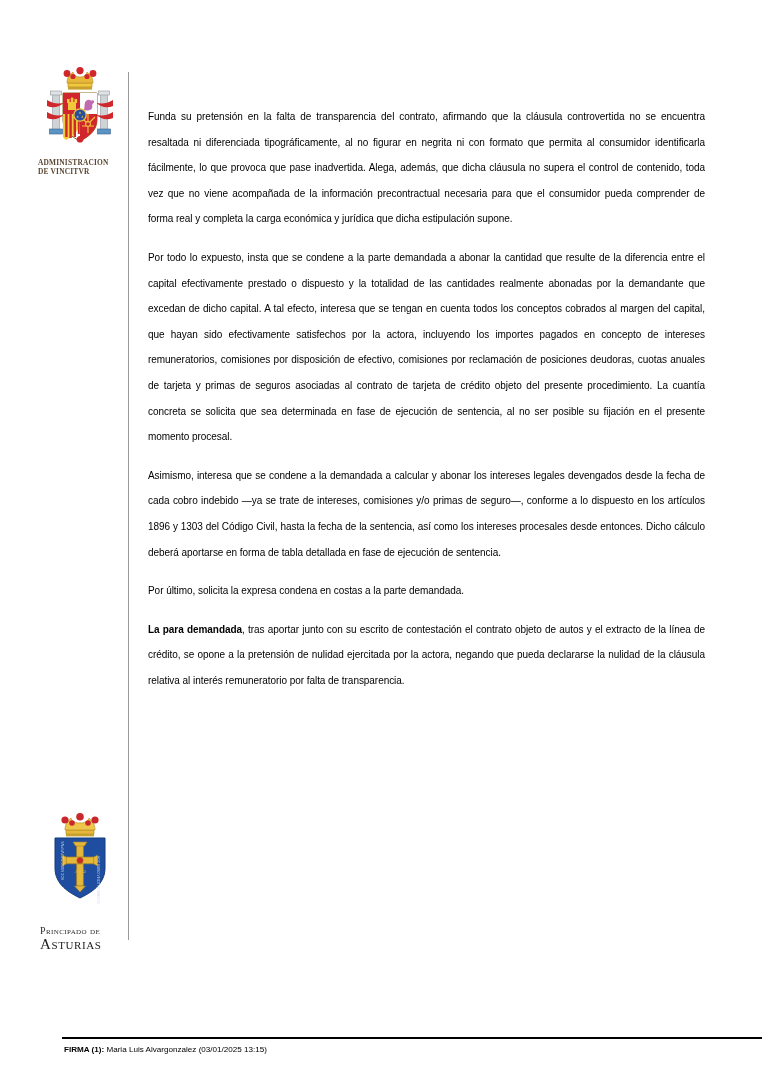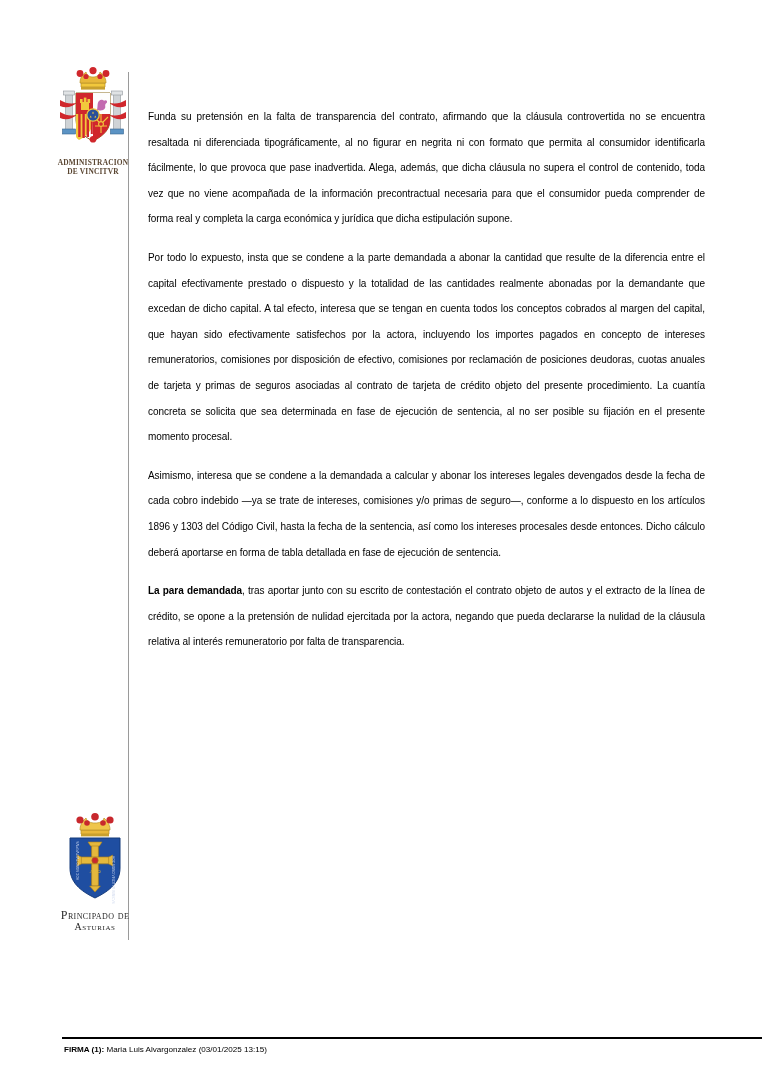--- a/index.html
+++ b/index.html
@@ -38,47 +38,48 @@
     left: 128px;
     top: 72px;
     width: 1px;
     height: 868px;
     background: #9a9a9a;
   }
 
   .emblem-block {
     position: absolute;
     width: 110px;
-    text-align: center;
+    text-align: left;
   }
   .emblem-block.justicia { left: 38px; top: 66px; }
   .emblem-block.asturias { left: 40px; top: 812px; }
 
   .emblem-caption {
     font-family: "Liberation Serif", serif;
     color: #3a2f1f;
     line-height: 1.18;
     letter-spacing: .2px;
   }
   .justicia .emblem-caption {
     font-size: 7.4px;
     margin-top: 3px;
     color: #5a4632;
     font-weight: 700;
   }
   .asturias .emblem-caption .l1 {
     display: block;
-    font-size: 12px;
+    font-size: 10px;
     color: #2b2b2b;
     font-variant: small-caps;
     letter-spacing: .4px;
+    margin-top: 17px;
   }
   .asturias .emblem-caption .l2 {
     display: block;
-    font-size: 10px;
+    font-size: 15px;
     color: #1d1d1d;
     font-variant: small-caps;
     letter-spacing: .6px;
     margin-top: -1px;
   }
   .justicia .emblem-caption .l1,
   .justicia .emblem-caption .l2 { display:block; }
 
   
   .doc-body {
@@ -242,20 +243,21 @@
         <span class="l1">Principado de</span>
         <span class="l2">Asturias</span>
       </div>
     </div>
   </div>
 
   <div class="doc-body">
     <p class="para">Funda su pretensión en la falta de transparencia del contrato, afirmando que la cláusula controvertida no se encuentra resaltada ni diferenciada tipográficamente, al no figurar en negrita ni con formato que permita al consumidor identificarla fácilmente, lo que provoca que pase inadvertida. Alega, además, que dicha cláusula no supera el control de contenido, toda vez que no viene acompañada de la información precontractual necesaria para que el consumidor pueda comprender de forma real y completa la carga económica y jurídica que dicha estipulación supone.</p>
     <p class="para">Por todo lo expuesto, insta que se condene a la parte demandada a abonar la cantidad que resulte de la diferencia entre el capital efectivamente prestado o dispuesto y la totalidad de las cantidades realmente abonadas por la demandante que excedan de dicho capital. A tal efecto, interesa que se tengan en cuenta todos los conceptos cobrados al margen del capital, que hayan sido efectivamente satisfechos por la actora, incluyendo los importes pagados en concepto de intereses remuneratorios, comisiones por disposición de efectivo, comisiones por reclamación de posiciones deudoras, cuotas anuales de tarjeta y primas de seguros asociadas al contrato de tarjeta de crédito objeto del presente procedimiento. La cuantía concreta se solicita que sea determinada en fase de ejecución de sentencia, al no ser posible su fijación en el presente momento procesal.</p>
     <p class="para">Asimismo, interesa que se condene a la demandada a calcular y abonar los intereses legales devengados desde la fecha de cada cobro indebido —ya se trate de intereses, comisiones y/o primas de seguro—, conforme a lo dispuesto en los artículos 1896 y 1303 del Código Civil, hasta la fecha de la sentencia, así como los intereses procesales desde entonces. Dicho cálculo deberá aportarse en forma de tabla detallada en fase de ejecución de sentencia.</p>
+    <p class="para">Por último, solicita la expresa condena en costas a la parte demandada.</p>
     <p class="para"><b>La para demandada</b><span>, tras aportar junto con su escrito de contestación el contrato objeto de autos y el extracto de la línea de crédito, se opone a la pretensión de nulidad ejercitada por la actora, negando que pueda declararse la nulidad de la cláusula relativa al interés remuneratorio por falta de transparencia.</span></p>
   </div>
 
   <div class="footer-rule"></div>
   <div class="footer-sign">
     <span class="lbl">FIRMA (1):</span>
     <span>Maria Luis Alvargonzalez (03/01/2025 13:15)</span>
   </div>
 
 </div>

